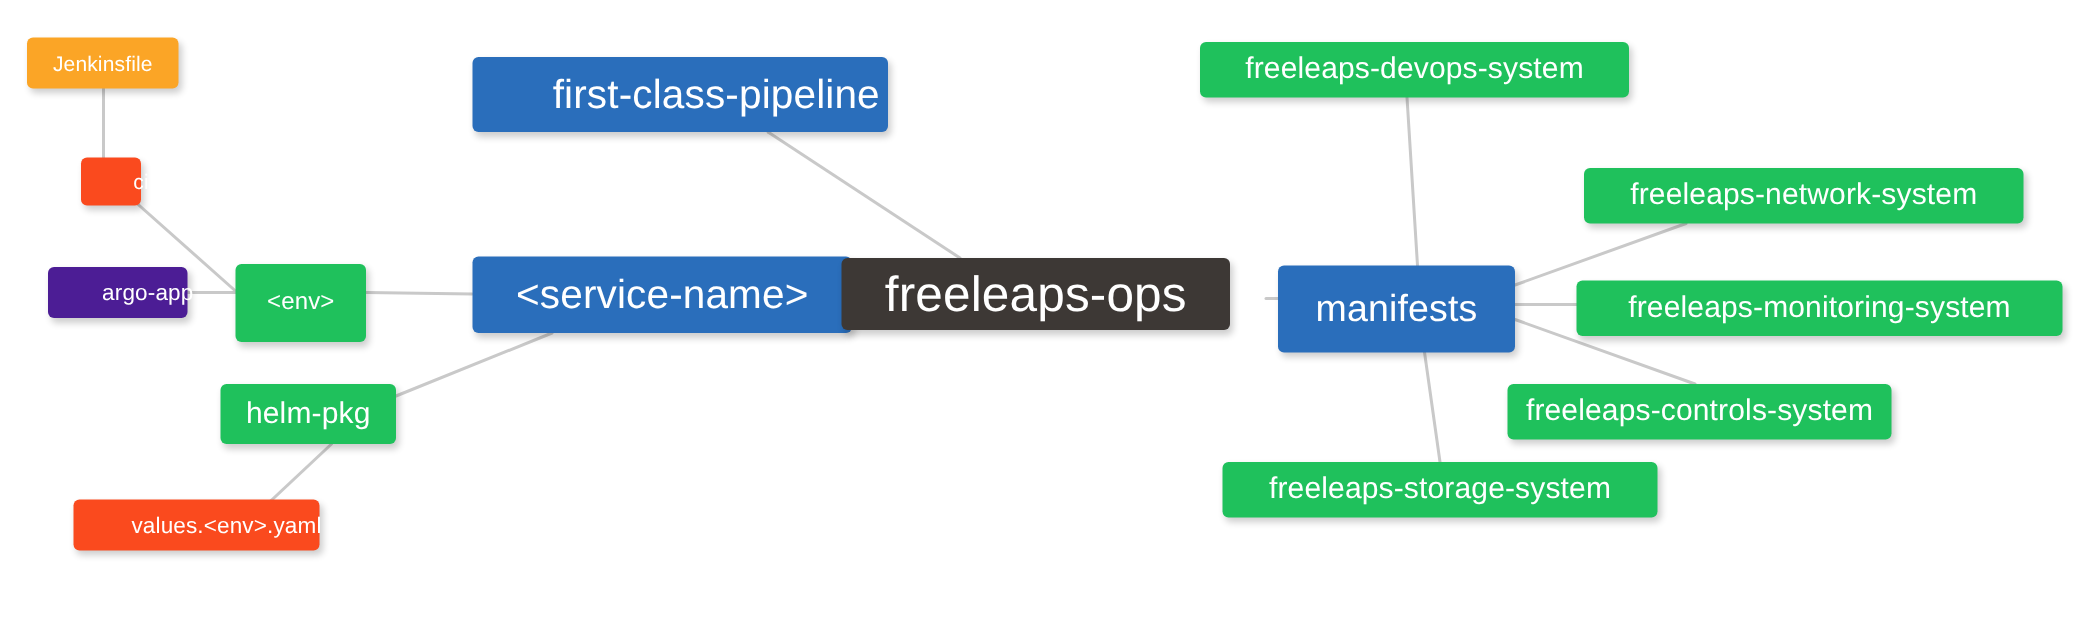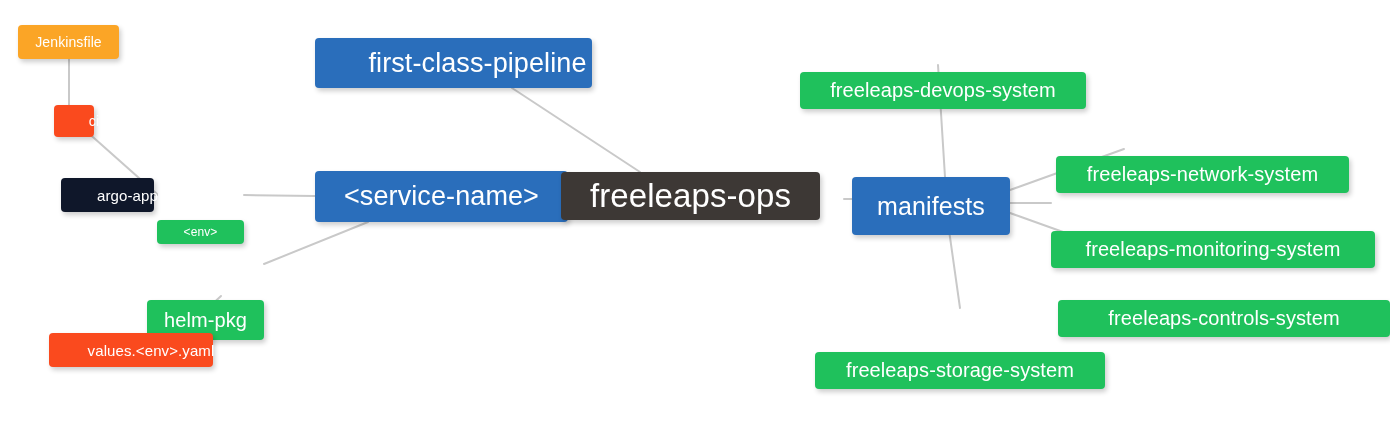--- a/index.html
+++ b/index.html
@@ -34,21 +34,21 @@
     box-sizing: border-box;
     border-radius: 4px;
     color: #ffffff;
     white-space: nowrap;
     letter-spacing: 0.1px;
     box-shadow: 2px 3px 5px rgba(0,0,0,0.20);
     z-index: 2;
   }
   .n-root     { background: #3d3835; }
   .n-blue     { background: #2a6ebb; }
-  .n-green    { background: #1fc15c; margin-top: 44px; }
+  .n-green    { background: #1fc15c; }
   .n-orange   { background: #fba526; }
   .n-red      { background: #fa4a1e; padding-left: 40px; }
 </style>
 </head>
 <body>
 
 <div id="mindmap">
   <svg id="edge-layer" viewBox="0 0 1390 421" width="1390" height="421">
       <line x1="69" y1="59" x2="69" y2="105" stroke="#c9c9c9" stroke-width="2" stroke-linecap="round"></line>
       <line x1="85" y1="130" x2="157" y2="194" stroke="#c9c9c9" stroke-width="2" stroke-linecap="round"></line>
@@ -61,27 +61,27 @@
       <line x1="844" y1="199" x2="852" y2="199" stroke="#c9c9c9" stroke-width="2" stroke-linecap="round"></line>
       <line x1="938" y1="65" x2="945" y2="177" stroke="#c9c9c9" stroke-width="2" stroke-linecap="round"></line>
       <line x1="1010" y1="190" x2="1124" y2="149" stroke="#c9c9c9" stroke-width="2" stroke-linecap="round"></line>
       <line x1="1010" y1="203" x2="1051" y2="203" stroke="#c9c9c9" stroke-width="2" stroke-linecap="round"></line>
       <line x1="1010" y1="213" x2="1130" y2="256" stroke="#c9c9c9" stroke-width="2" stroke-linecap="round"></line>
       <line x1="948" y1="223" x2="960" y2="308" stroke="#c9c9c9" stroke-width="2" stroke-linecap="round"></line>
     </svg>
   <div id="node-layer">
       <div class="node n-orange" style="left: 18px; top: 25px; width: 101px; height: 34px; font-size: 14px; background: rgb(251, 165, 38);">Jenkinsfile</div>
       <div class="node n-red" style="left: 54px; top: 105px; width: 31px; height: 32px; font-size: 14px; background: rgb(250, 74, 30);">ci</div>
-      <div class="node n-red" style="left: 32px; top: 178px; width: 93px; height: 34px; font-size: 15px; background: #0f172a; margin-left: 29px;">argo-app</div>
-      <div class="node n-green" style="left: 157px; top: 176px; width: 87px; height: 24px; font-size: 12px; background: rgb(31, 193, 92);">&lt;env&gt;</div>
+      <div class="node n-red" style="left: 32px; top: 178px; width: 93px; height: 34px; font-size: 15px; background: #4c1d95;">argo-app</div>
+      <div class="node n-green" style="left: 157px; top: 176px; width: 87px; height: 52px; font-size: 16px; background: rgb(31, 193, 92);">&lt;env&gt;</div>
       <div class="node n-green" style="left: 147px; top: 256px; width: 117px; height: 40px; font-size: 20px; background: rgb(31, 193, 92);">helm-pkg</div>
       <div class="node n-red" style="left: 10px; top: 333px; width: 164px; height: 34px; font-size: 15px; background: rgb(250, 74, 30); margin-left: 39px;">values.&lt;env&gt;.yaml</div>
       <div class="node n-blue" style="left: 315px; top: 38px; width: 277px; height: 50px; font-size: 27px; background: rgb(42, 110, 187); padding-left: 48px;">first-class-pipeline</div>
       <div class="node n-blue" style="left: 315px; top: 171px; width: 253px; height: 51px; font-size: 27px; background: rgb(42, 110, 187);">&lt;service-name&gt;</div>
       <div class="node n-root" style="left: 561px; top: 172px; width: 259px; height: 48px; font-size: 33px; background: rgb(61, 56, 53);">freeleaps-ops</div>
       <div class="node n-blue" style="left: 852px; top: 177px; width: 158px; height: 58px; font-size: 25px; background: rgb(42, 110, 187);">manifests</div>
       <div class="node n-green" style="left: 800px; top: 28px; width: 286px; height: 37px; font-size: 20px; background: rgb(31, 193, 92);">freeleaps-devops-system</div>
       <div class="node n-green" style="left: 1056px; top: 112px; width: 293px; height: 37px; font-size: 20px; background: rgb(31, 193, 92); text-align: center;">freeleaps-network-system</div>
       <div class="node n-green" style="left: 1051px; top: 187px; width: 324px; height: 37px; font-size: 20px; background: rgb(31, 193, 92);">freeleaps-monitoring-system</div>
-      <div class="node n-green" style="left: 1058px; top: 256px; width: 332px; height: 37px; font-size: 20px; background: rgb(31, 193, 92);">freeleaps-controls-system</div>
+      <div class="node n-green" style="left: 1005px; top: 256px; width: 256px; height: 37px; font-size: 20px; background: rgb(31, 193, 92);">freeleaps-controls-system</div>
       <div class="node n-green" style="left: 815px; top: 308px; width: 290px; height: 37px; font-size: 20px; background: rgb(31, 193, 92);">freeleaps-storage-system</div>
     </div>
 </div>
 
 </body></html>

